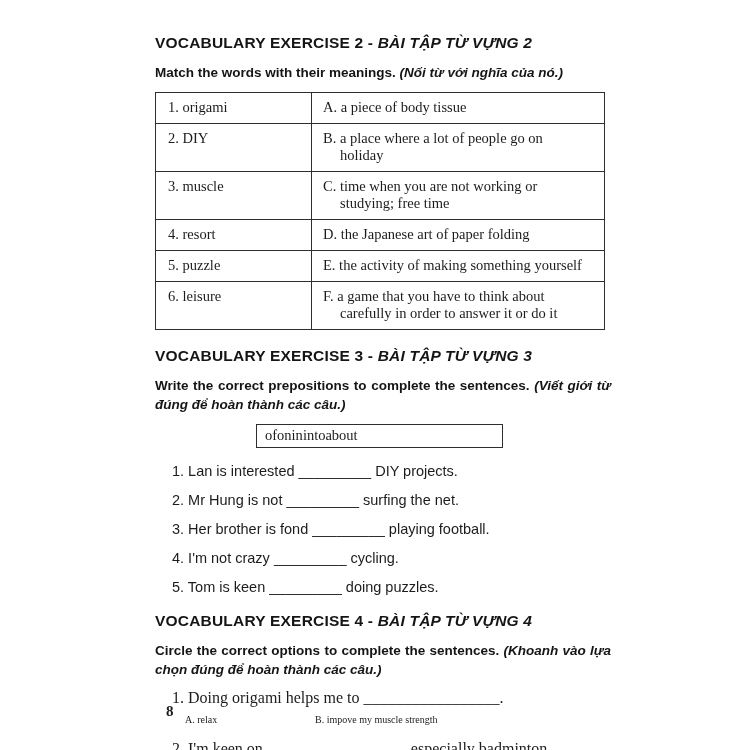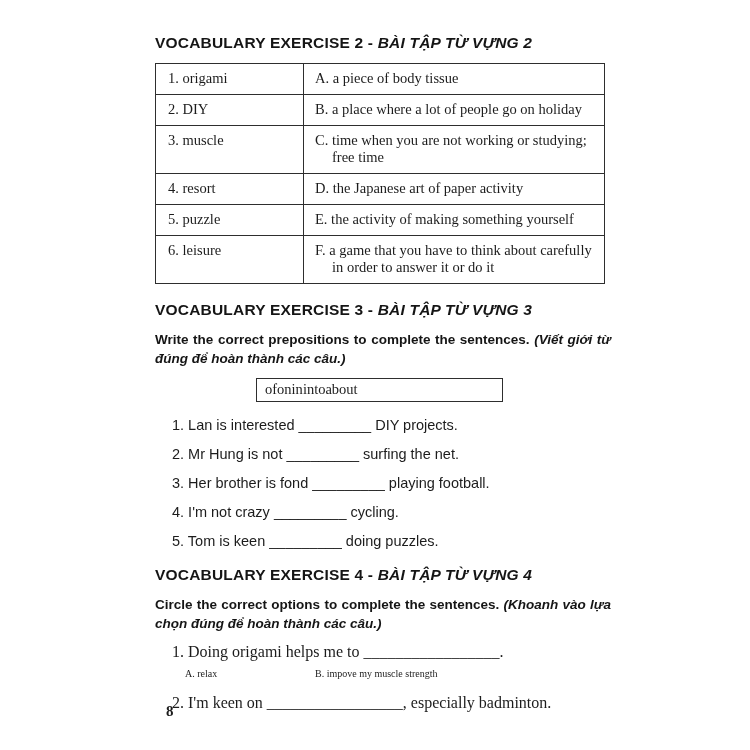--- a/index.html
+++ b/index.html
@@ -48,21 +48,21 @@
   table.match-table {
     border-collapse: collapse;
     width: 450px;
     font-family: "Liberation Serif", serif;
     font-size: 14.5px;
     color: #1c1c1c;
     margin: 0 0 13px 0;
   }
   table.match-table td {
     border: 1.5px solid #2e2e2e;
-    padding: 6px 10px 7px 12px;
+    padding: 6px 18px 7px 12px;
     vertical-align: top;
     font-family: Liberation Serif, serif;
   }
   table.match-table td.word-cell {
     width: 125px;
   }
   table.match-table td.meaning-cell {
     padding-left: 28px;
     text-indent: -17px;
   }
@@ -118,38 +118,39 @@
   }
 </style>
 </head>
 <body>
 
 <div class="page">
   <div class="content">
 
     <div>
       <h2 class="ex-title"><span>VOCABULARY EXERCISE 2 - </span><span class="vi">BÀI TẬP TỪ VỰNG 2</span></h2>
+      <p class="instruction"><span>Match the words with their meanings. </span><span class="vi">(Nối từ với nghĩa của nó.)</span></p>
 
       <table class="match-table">
         <tbody>
           <tr>
             <td class="word-cell">1. origami</td>
             <td class="meaning-cell">A. a piece of body tissue</td>
           </tr>
           <tr>
             <td class="word-cell">2. DIY</td>
             <td class="meaning-cell">B. a place where a lot of people go on holiday</td>
           </tr>
           <tr>
             <td class="word-cell">3. muscle</td>
             <td class="meaning-cell">C. time when you are not working or studying; free time</td>
           </tr>
           <tr>
             <td class="word-cell">4. resort</td>
-            <td class="meaning-cell">D. the Japanese art of paper activity</td>
+            <td class="meaning-cell">D. the Japanese art of paper folding</td>
           </tr>
           <tr>
             <td class="word-cell">5. puzzle</td>
             <td class="meaning-cell">E. the activity of making something yourself</td>
           </tr>
           <tr>
             <td class="word-cell">6. leisure</td>
             <td class="meaning-cell">F. a game that you have to think about carefully in order to answer it or do it</td>
           </tr>
         </tbody>

